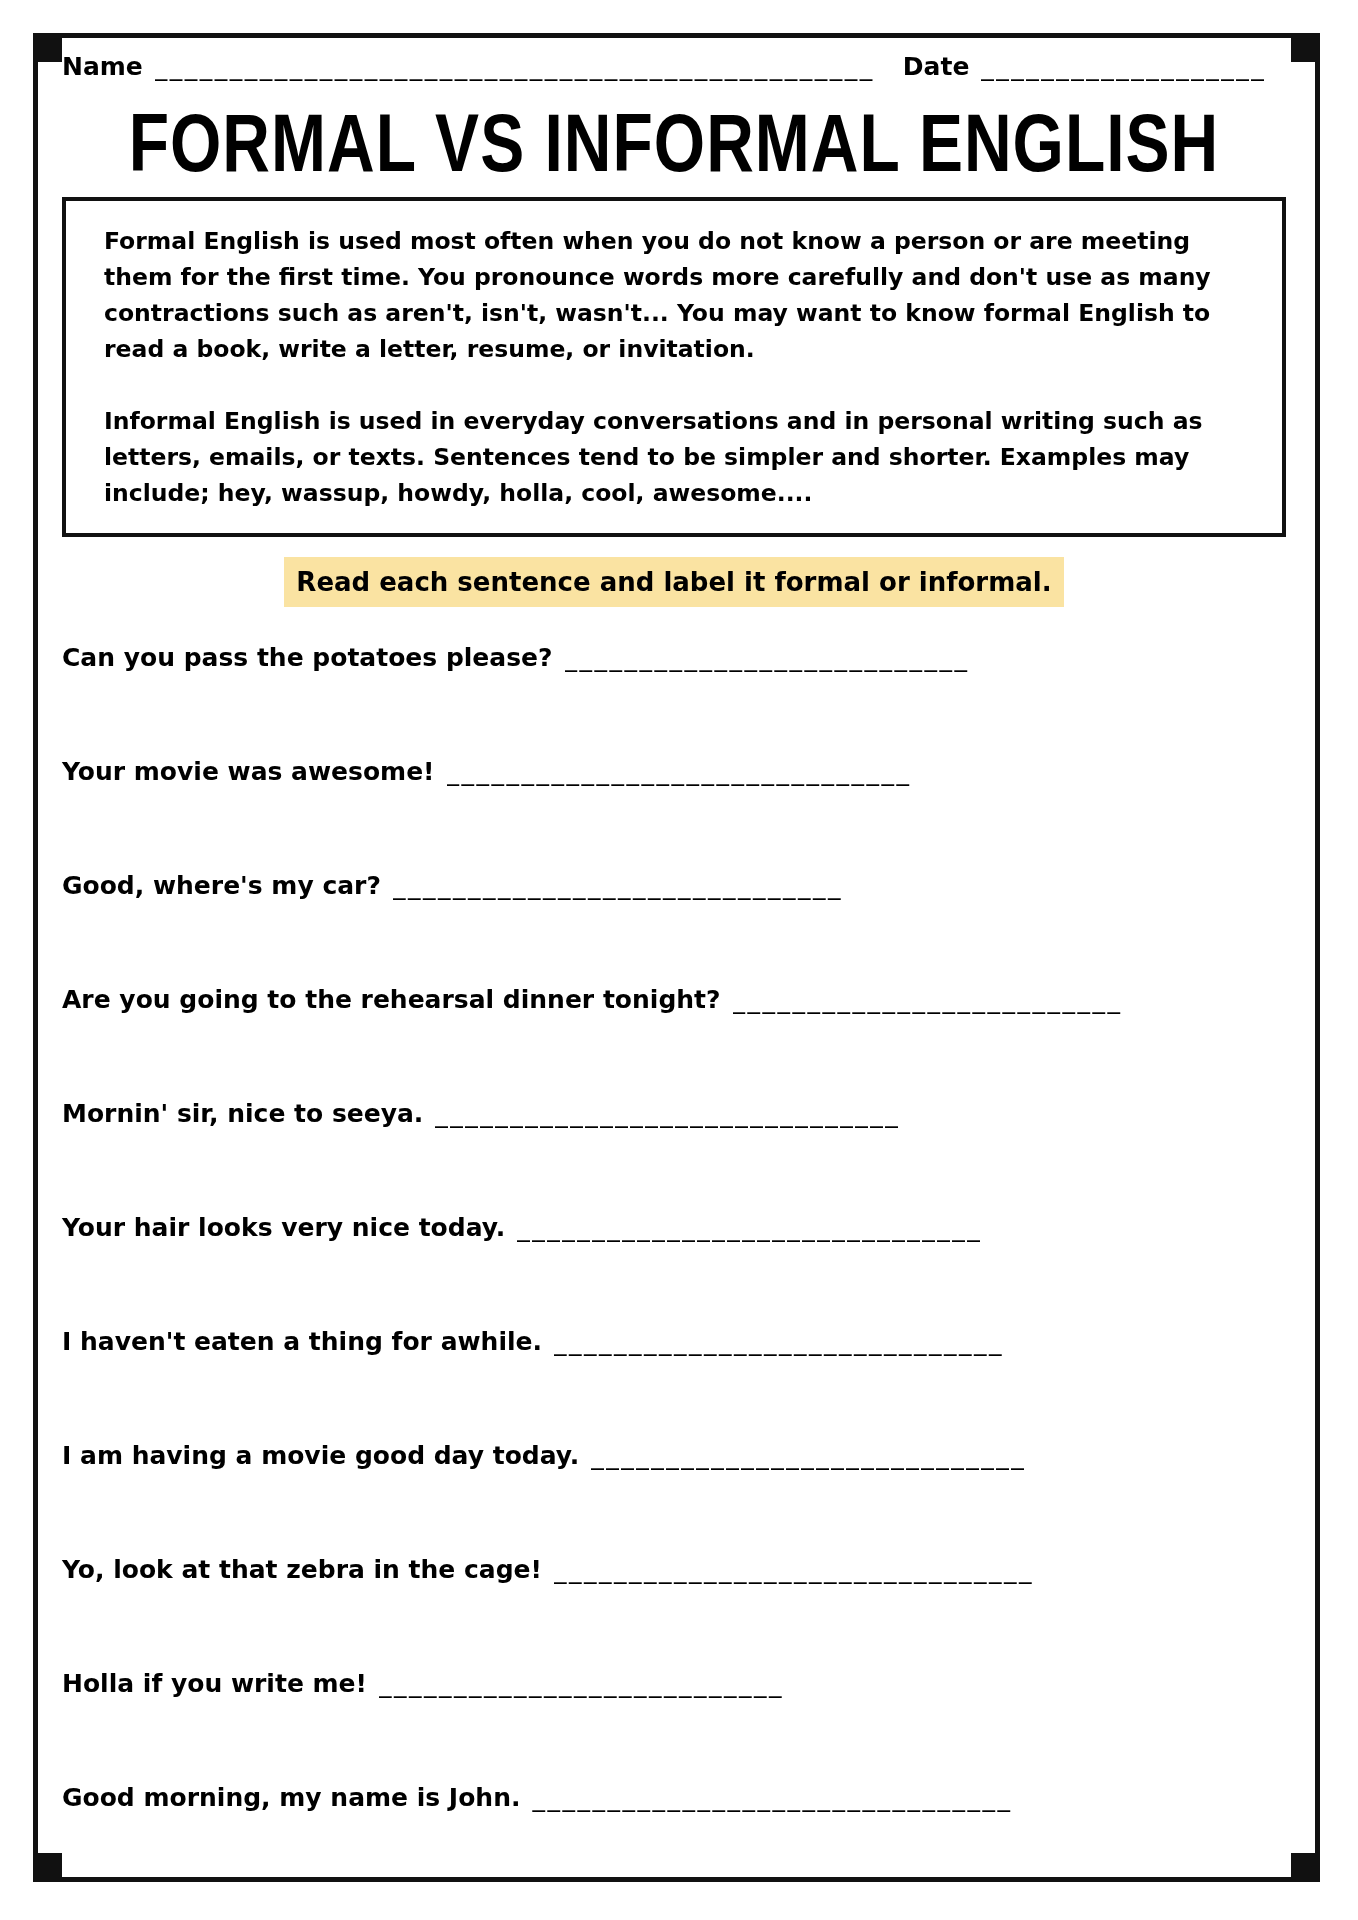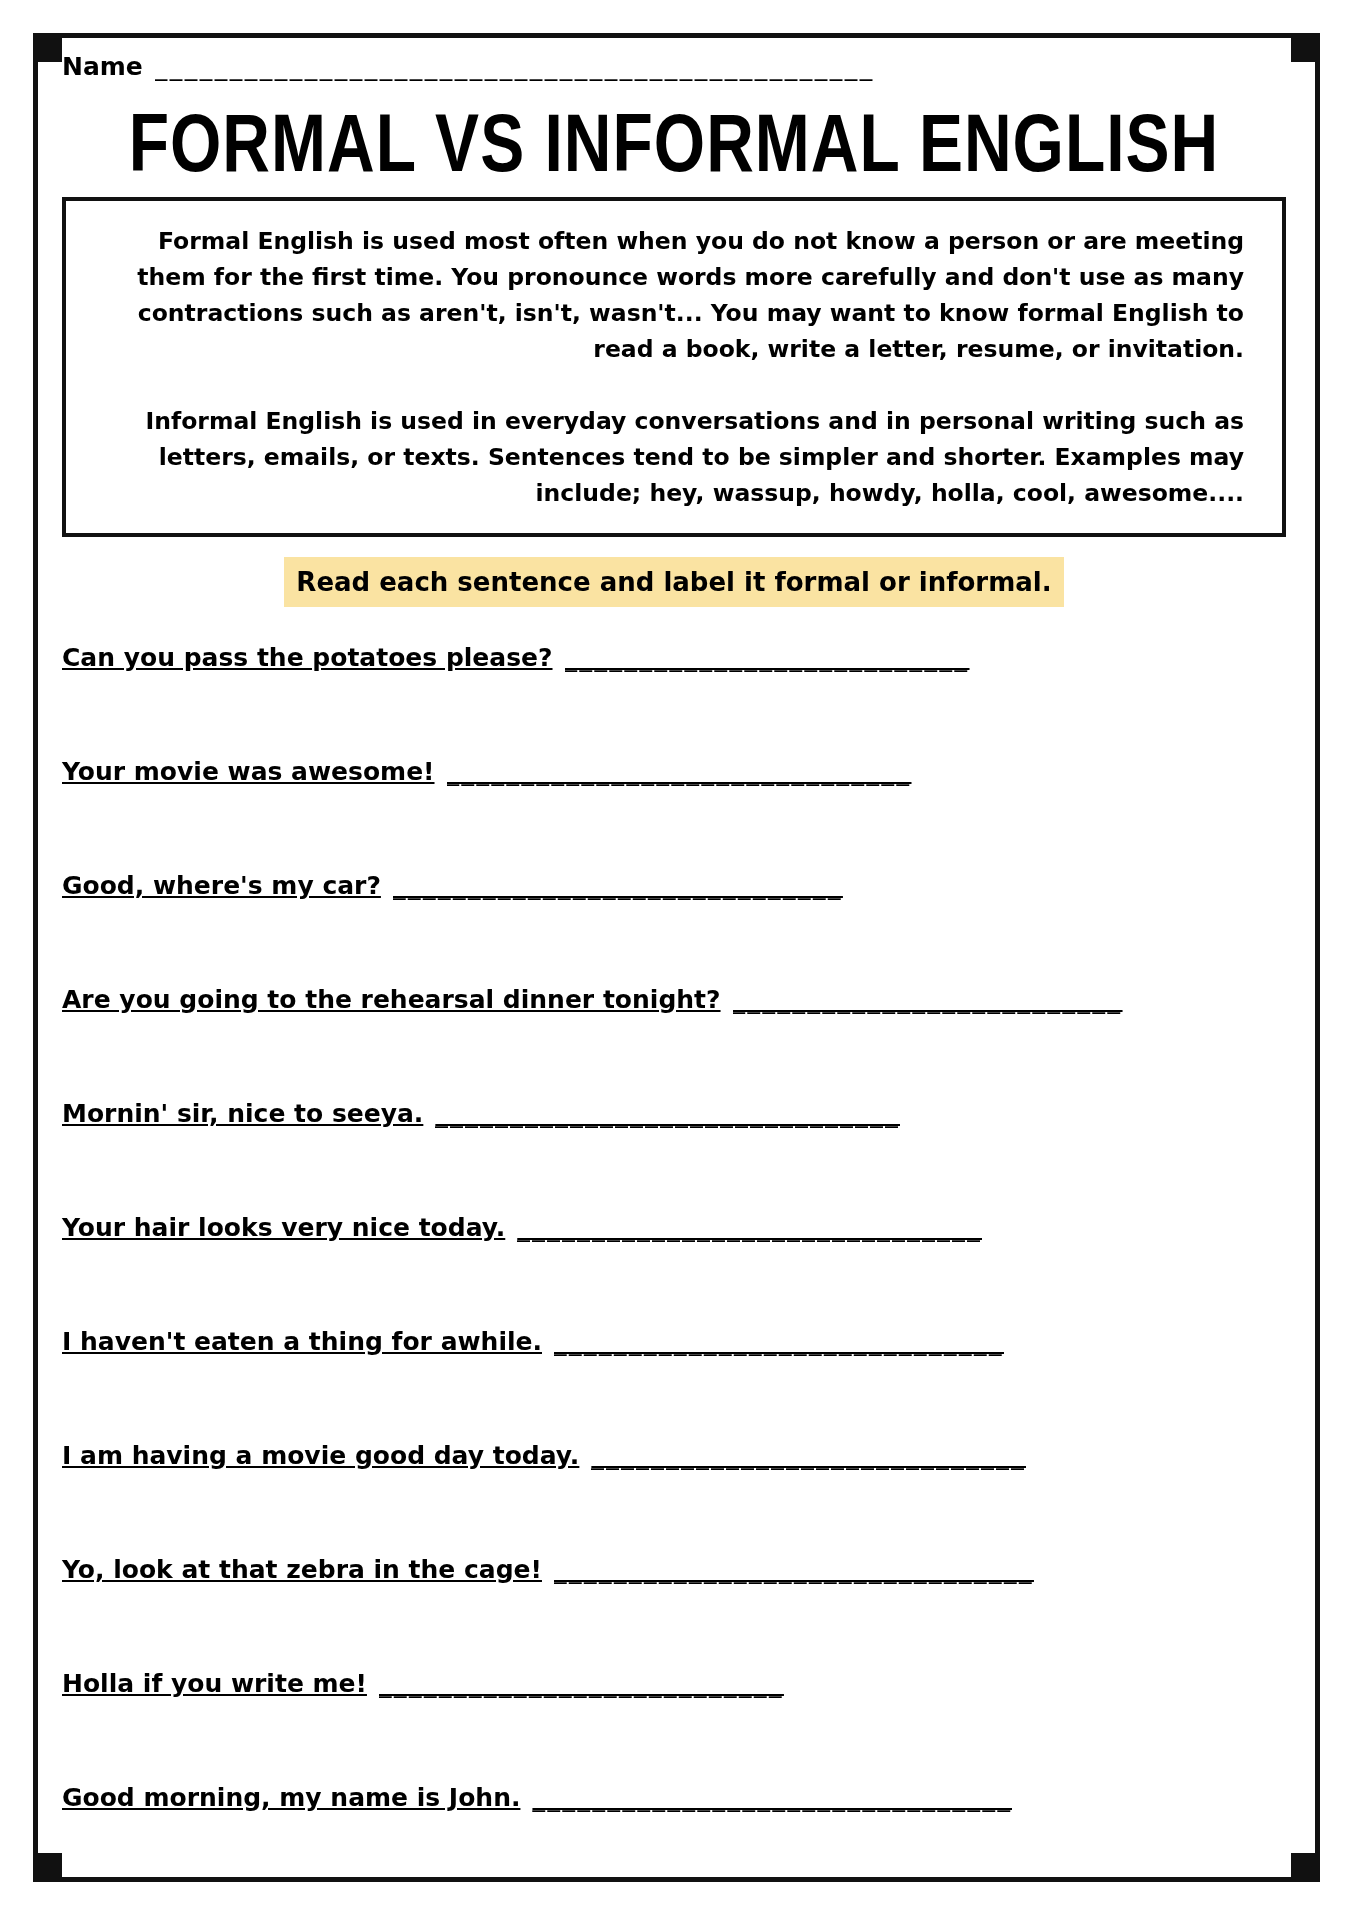--- a/index.html
+++ b/index.html
@@ -31,53 +31,57 @@
 
   .title {
     margin-top:14px; text-align:center; white-space:nowrap;
     font-family:"Liberation Sans", sans-serif; font-weight:bold;
     font-size:66px; letter-spacing:1px;
     transform:scaleY(1.24); transform-origin:center top;
   }
 
   .intro-box {
     margin-top:26px; border:4px solid #111; box-sizing:border-box;
-    padding:22px 38px; text-align:right;
+    padding:22px 38px; text-align:left;
     font-size:23.5px; line-height:36px; font-weight:bold;
   }
   .intro-box p { margin:0; }
   .intro-box p + p { margin-top:36px; }
 
   .instruction-row { margin-top:20px; text-align:center; }
   .instruction-highlight {
     display:inline-block; font-size:26px; font-weight:bold;
     background:#FAE3A2; padding:10px 12px;
   }
 
-  .sentences { margin-top:36px; font-size:25px;text-decoration:underline; }
+  .sentences { margin-top:36px; font-size:25px; }
   .sentence-row { height:114px; display:flex; align-items:baseline; }
   .sentence-row .s-text { white-space:nowrap; font-weight:bold; }
   .sentence-row .blank { margin-left:12px; }
 </style>
 </head>
 <body>
 
 <div class="page">
   <div class="frame">
     <div class="corner tl"></div>
     <div class="corner tr"></div>
     <div class="corner bl"></div>
     <div class="corner br"></div>
   </div>
 
   <div class="content">
 
     <div class="meta-row">
       <span class="meta-label">Name</span>
       <span class="blank">________________________________________________</span>
+      <span class="date-group">
+        <span class="meta-label">Date</span>
+        <span class="blank">___________________</span>
+      </span>
     </div>
 
     <div class="title">FORMAL VS INFORMAL ENGLISH</div>
 
     <div class="intro-box">
       <p>Formal English is used most often when you do not know a person or are meeting them for the first time. You pronounce words more carefully and don't use as many contractions such as aren't, isn't, wasn't... You may want to know formal English to read a book, write a letter, resume, or invitation.</p>
       <p>Informal English is used in everyday conversations and in personal writing such as letters, emails, or texts. Sentences tend to be simpler and shorter. Examples may include; hey, wassup, howdy, holla, cool, awesome....</p>
     </div>
 
     <div class="instruction-row">

